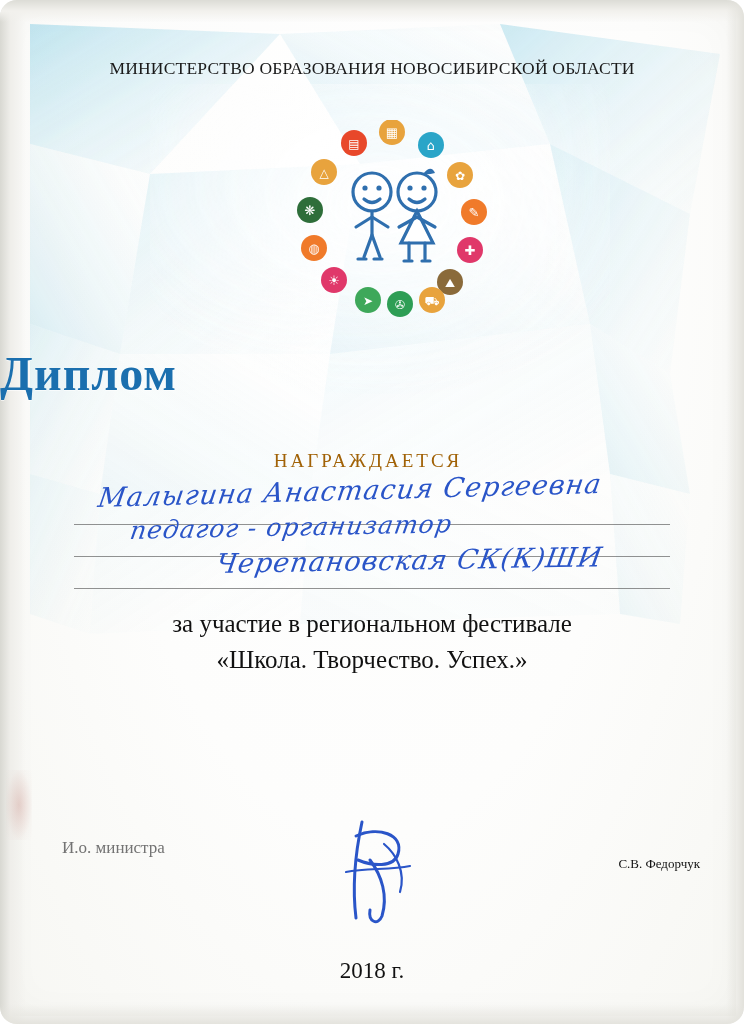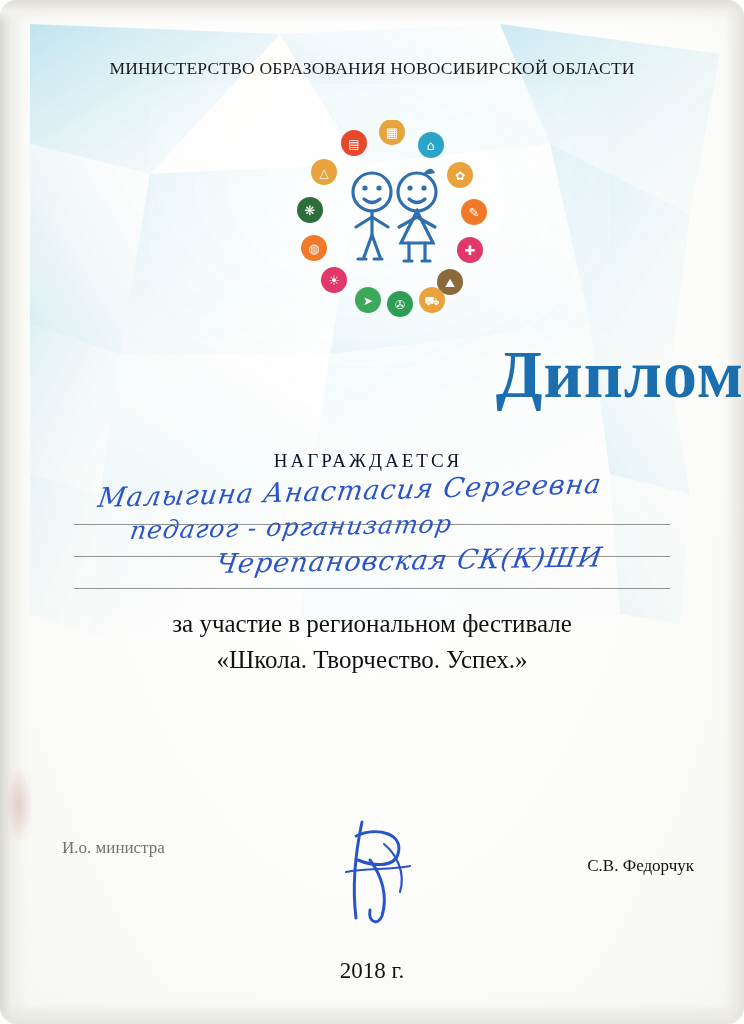--- a/index.html
+++ b/index.html
@@ -79,39 +79,39 @@
     position: absolute;
     left: 292px; top: 120px;
     width: 200px; height: 200px;
   }
 
   
   #title {
     position: absolute;
     left: 0; top: 334px;
     width: 744px;
-    text-align: right;
+    text-align: left;
     font-family: "Liberation Serif", serif;
     font-weight: bold;
-    font-size: 68px;
+    font-size: 48px;
     line-height: 80px;
     color: #1b6fae;
     letter-spacing: 1px;
     text-shadow: 0 1px 0 rgba(255,255,255,0.6);
   }
 
   #awarded {
     position: absolute;
     left: 0; top: 450px;
     width: 736px;
     text-align: center;
     font-family: "Liberation Serif", serif;
     font-size: 19px;
     letter-spacing: 3px;
-    color: #0f172a;
+    color: #a16207;
     text-transform: uppercase;
   }
 
   
   .hline {
     position: absolute;
     height: 1px;
     background: #3a3a3a;
     opacity: 0.55;
   }
@@ -159,23 +159,23 @@
 
   #minister-role {
     position: absolute;
     left: 62px; top: 838px;
     font-family: "Liberation Serif", serif;
     font-size: 17px;
     color: #737373;
   }
   #minister-name {
     position: absolute;
-    right: 50px; top: 856px;
-    font-family: "Liberation Serif", serif;
-    font-size: 17px;
+    right: 44px; top: 856px;
+    font-family: "Liberation Serif", serif;
+    font-size: 13px;
     color: #111;
   }
 
   #signature {
     position: absolute;
     left: 326px; top: 810px;
     width: 110px; height: 120px;
   }
 
   #year {

